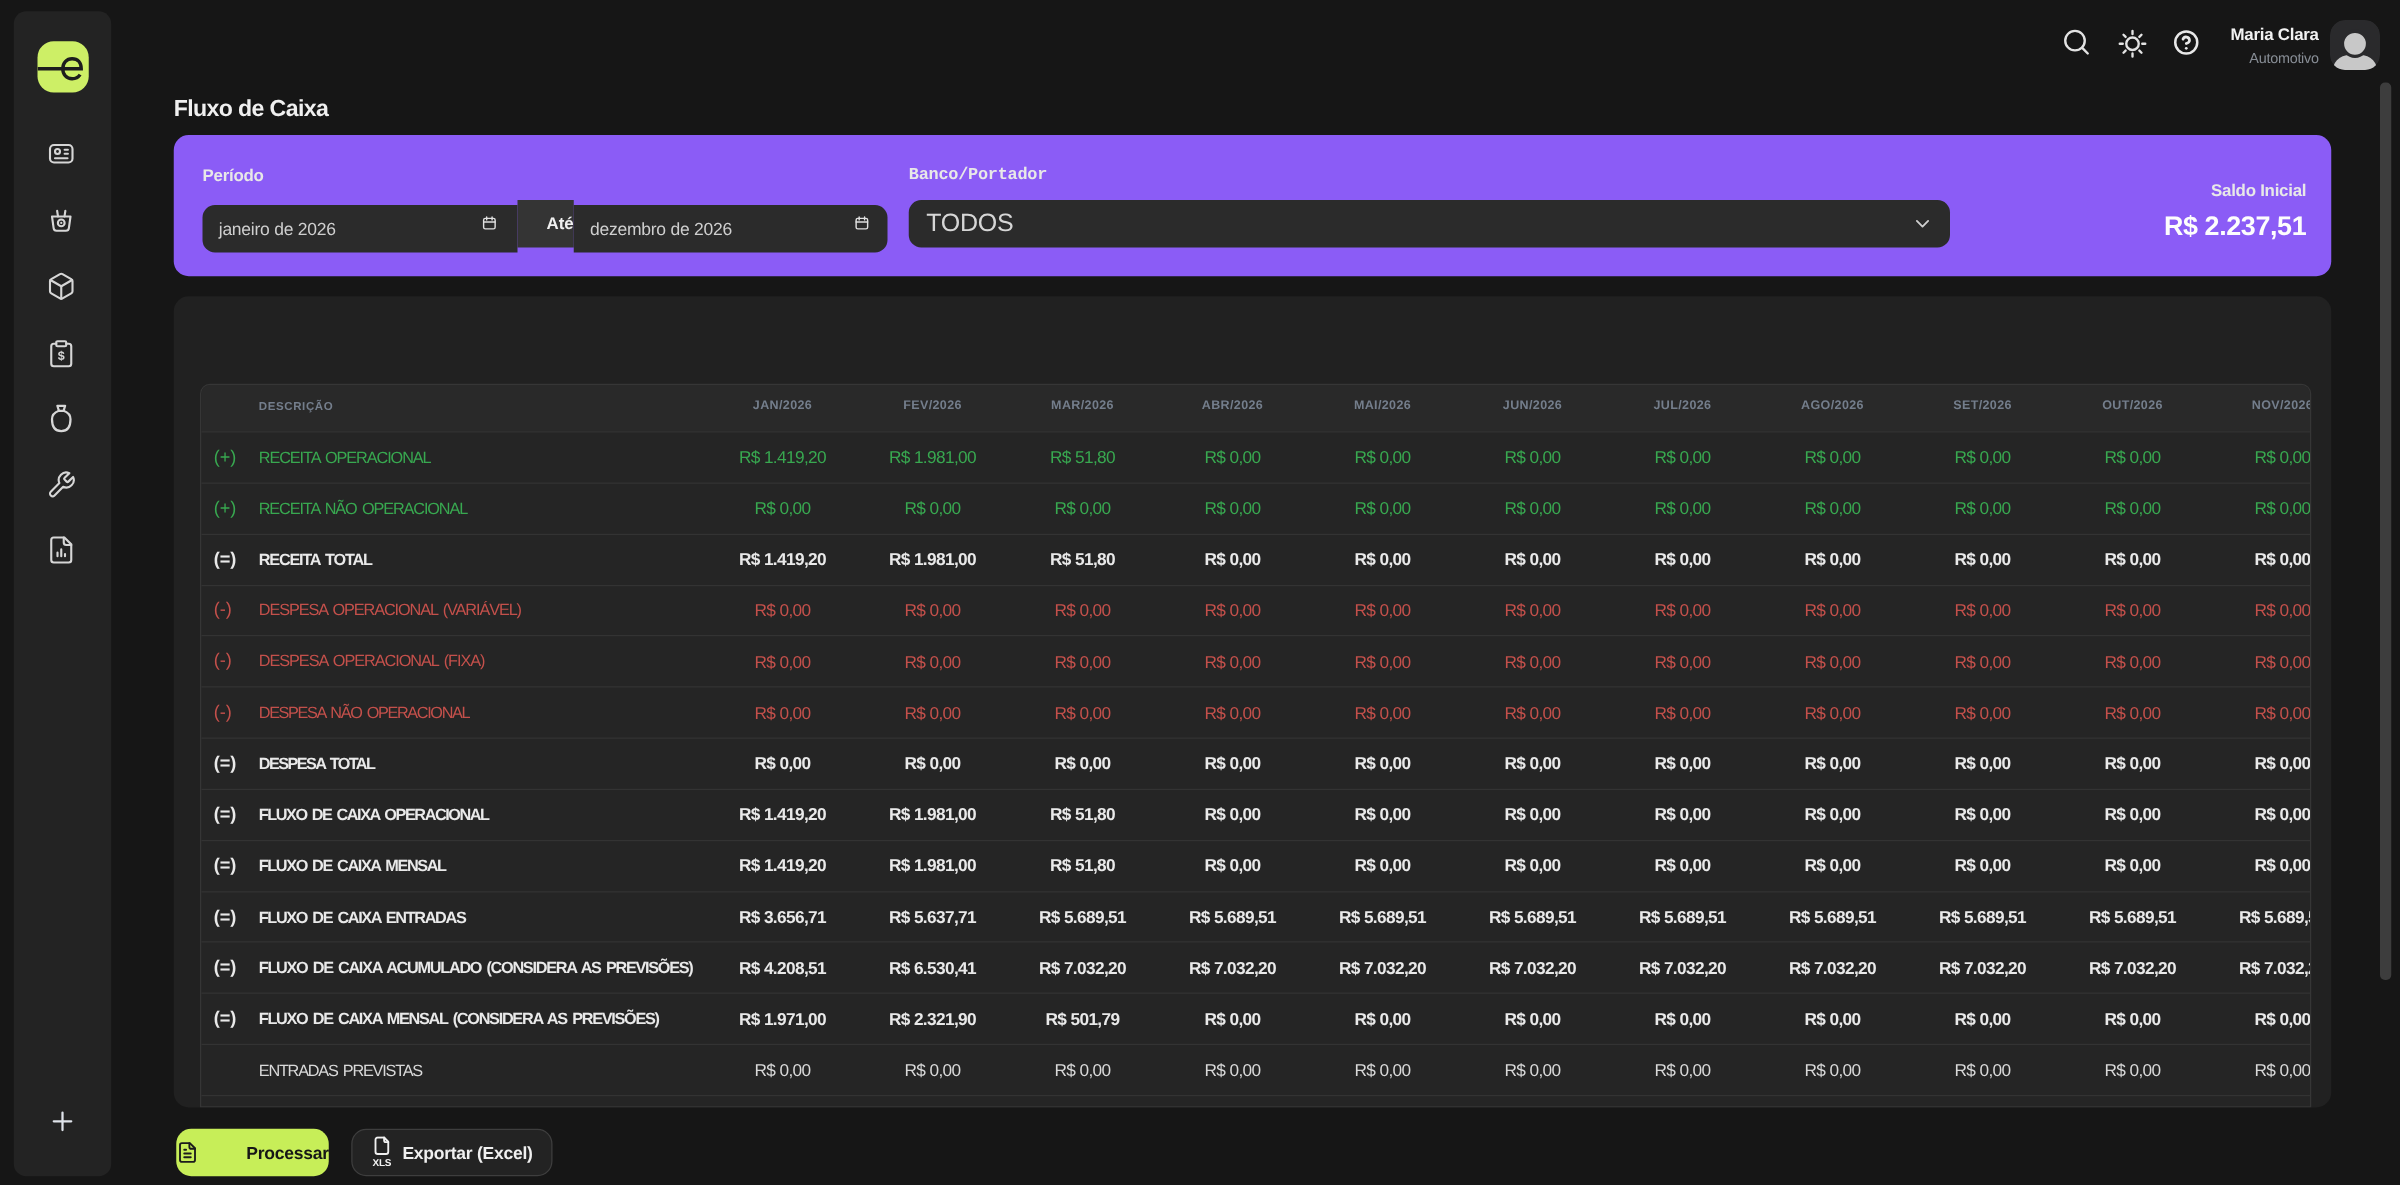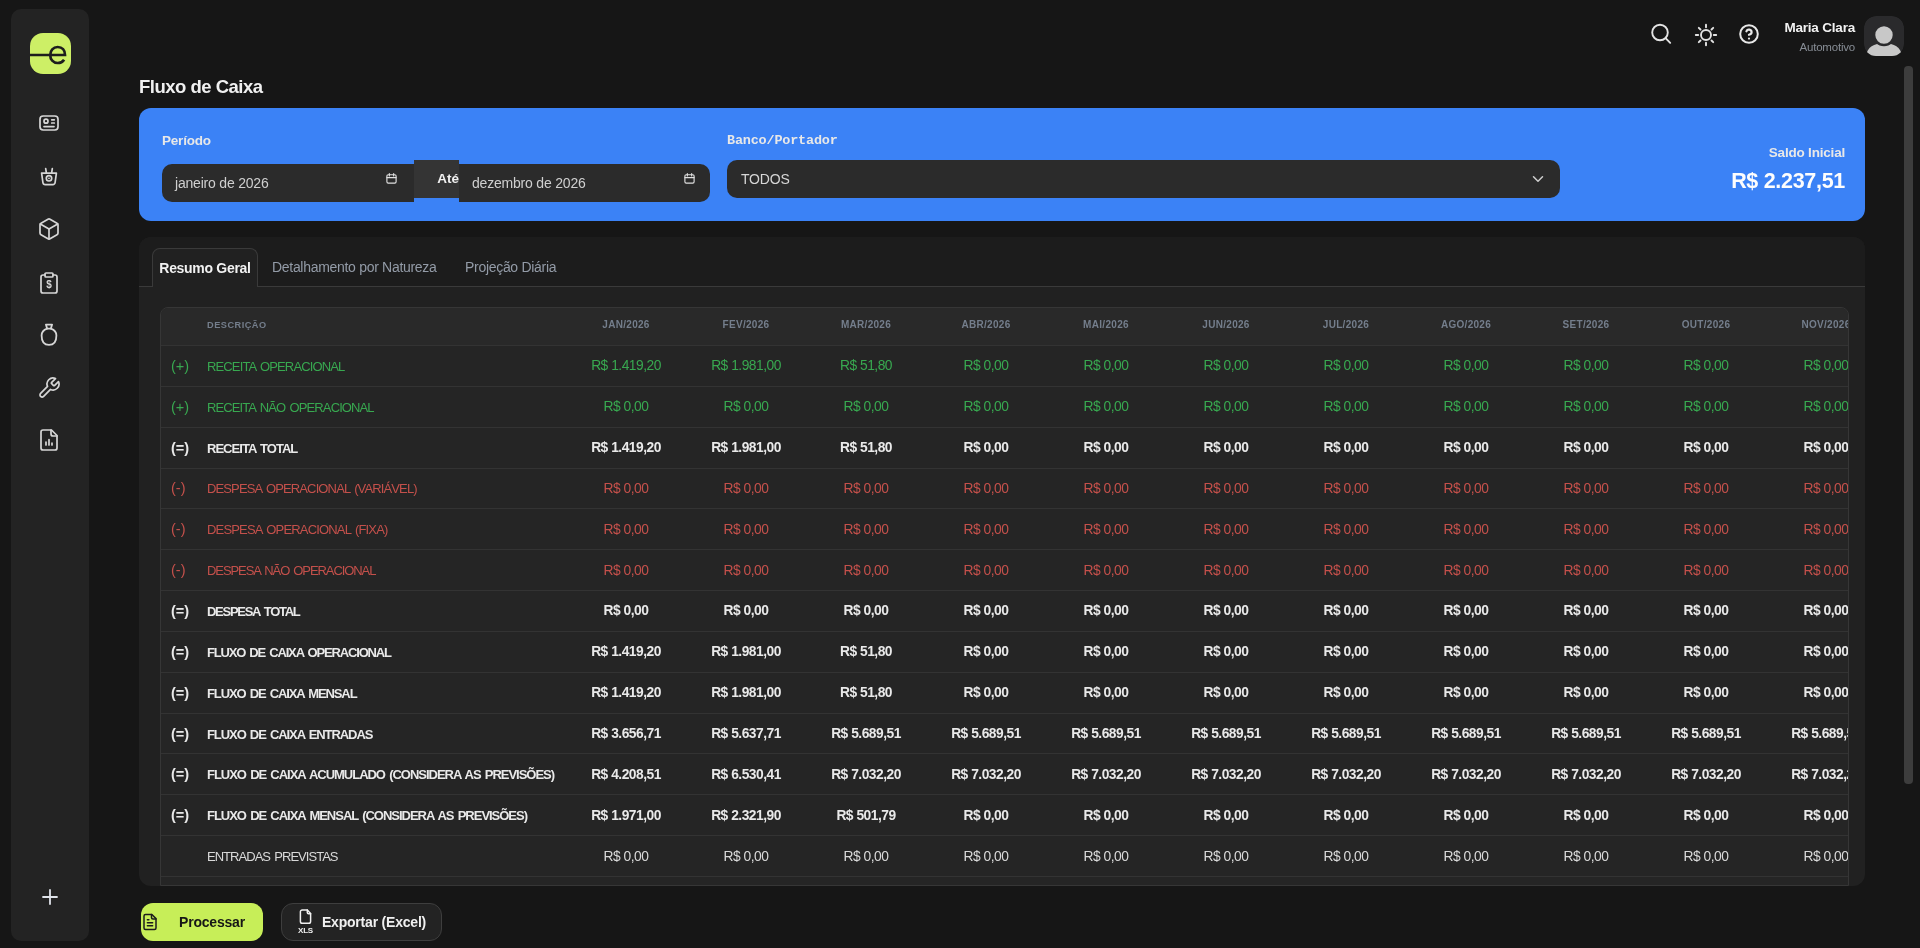--- a/index.html
+++ b/index.html
@@ -20,33 +20,33 @@
 #uname .n { font-size:13.5px; font-weight:bold; color:#f2f2f2; letter-spacing:-0.2px; }
 #uname .s { font-size:11.5px; color:#878d95; margin-top:6px; letter-spacing:-0.2px; }
 #avatar { position:absolute; left:1864px; top:16px; }
 
 
 #h1 { position:absolute; left:139px; top:76px; font-size:18.5px; font-weight:bold;
   color:#f0f0f0; letter-spacing:-0.5px; }
 
 
 #card1 { position:absolute; left:139px; top:108px; width:1726px; height:113px;
-  background:#3b82f6; border-radius:12px; }
+  background:#8b5cf6; border-radius:12px; }
 .flabel { position:absolute; top:25px; font-size:13.5px; font-weight:bold;
   color:#e8e8e8; letter-spacing:-0.2px; }
 #dgroup { position:absolute; left:23px; top:52px; height:38px; }
 .din { position:absolute; top:4px; height:38px; background:#2b2b2b; color:#cfcfcf;
   font-size:14px; line-height:38px; padding-left:13px; letter-spacing:-0.2px; }
 #din1 { left:0; width:252px; border-radius:10px 0 0 10px; }
 #ate { position:absolute; left:252px; top:0; width:45px; height:38px; background:#343434;
   color:#f0f0f0; font-size:13.5px; font-weight:bold; text-align:right; line-height:38px; }
 #din2 { left:297px; width:251px; border-radius:0 10px 10px 0; }
 .cal { position:absolute; top:12px; width:13px; height:13px; }
 #sel { position:absolute; left:588px; top:52px; width:833px; height:38px;
-  background:#2b2b2b; border-radius:10px; color:#d6d6d6; font-size:14px;
+  background:#2b2b2b; border-radius:10px; color:#d6d6d6; font-size:20px;
   line-height:38px; padding-left:14px; letter-spacing:-0.2px; }
 #saldoL { position:absolute; top:25px; right:20px; font-size:13.5px; font-weight:bold;
   color:#e8e8e8; letter-spacing:-0.2px;margin-top:12px; }
 #saldoV { position:absolute; top:61px; right:20px; font-size:21.5px; font-weight:bold;
   color:#fdfdfd; letter-spacing:-0.3px; }
 
 
 #card2 { position:absolute; left:139px; top:237px; width:1726px; height:649px;
   background:#212121; border-radius:12px; overflow:hidden; }
 #tabbar { position:absolute; left:0; top:0; width:1726px; height:50px;
@@ -72,21 +72,21 @@
 .thead .m { font-size:10px; letter-spacing:0.3px; }
 .thead > div { position:relative; top:-2px; }
 .g { color:#38a850; }
 .r { color:#c4504b; }
 .w { color:#e9e9e9; font-weight:bold; }
 .p { color:#d9d9d9; }
 
 
 #btn1 { position:absolute; left:141px; top:903px; width:122px; height:38px;
   background:#c7ee58; border-radius:12px; color:#161616; font-size:14px;
-  font-weight:bold; display:flex; align-items:center; justify-content:flex-start;
+  font-weight:bold; display:flex; align-items:center; justify-content:space-between;
   gap:20px; letter-spacing:-0.2px; }
 #btn2 { position:absolute; left:281px; top:903px; width:161px; height:38px;
   background:#232323; border:1px solid #3e3e3e; border-radius:12px; color:#f0f0f0;
   font-size:14px; font-weight:bold; display:flex; align-items:center;
   justify-content:center; gap:8px; letter-spacing:-0.2px; }
 
 #thumb { position:absolute; left:1904px; top:66px; width:9px; height:718px;
   background:#3d3d3d; border-radius:4px; }
 </style>
 </head>
@@ -186,25 +186,20 @@
   </div>
   <div id="sel">TODOS
     <svg style="position:absolute;right:13px;top:10px;width:18px;height:18px" viewBox="0 0 24 24" fill="none" stroke="#cfcfcf" stroke-width="2" stroke-linecap="round" stroke-linejoin="round">
         <path d="m6 9 6 6 6-6"></path>
       </svg>
   </div>
   <div id="saldoV">R$ 2.237,51</div>
 </div>
 
 <div id="card2">
-  <div id="tabbar">
-    <div id="tab1">Resumo Geral</div>
-    <div class="tabo" style="left:133px;">Detalhamento por Natureza</div>
-    <div class="tabo" style="left:326px;">Projeção Diária</div>
-  </div>
   <div id="twrap">
     <div id="tbl">
         <div class="thead">
           <div class="c0">DESCRIÇÃO</div>
           <div class="m">JAN/2026</div>
           <div class="m">FEV/2026</div>
           <div class="m">MAR/2026</div>
           <div class="m">ABR/2026</div>
           <div class="m">MAI/2026</div>
           <div class="m">JUN/2026</div>

